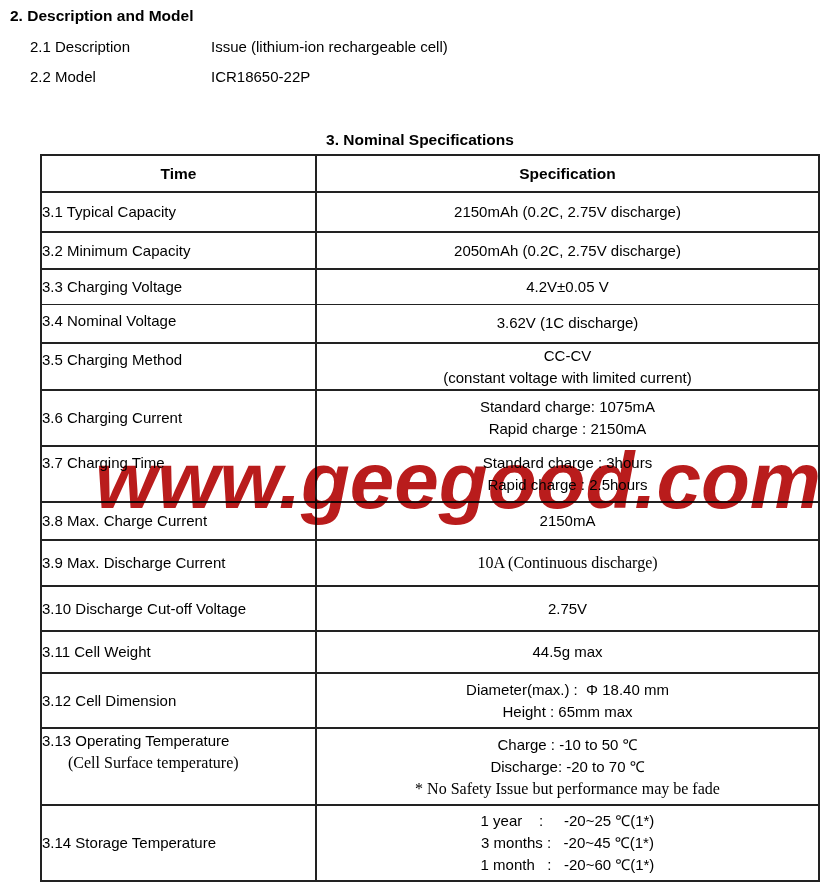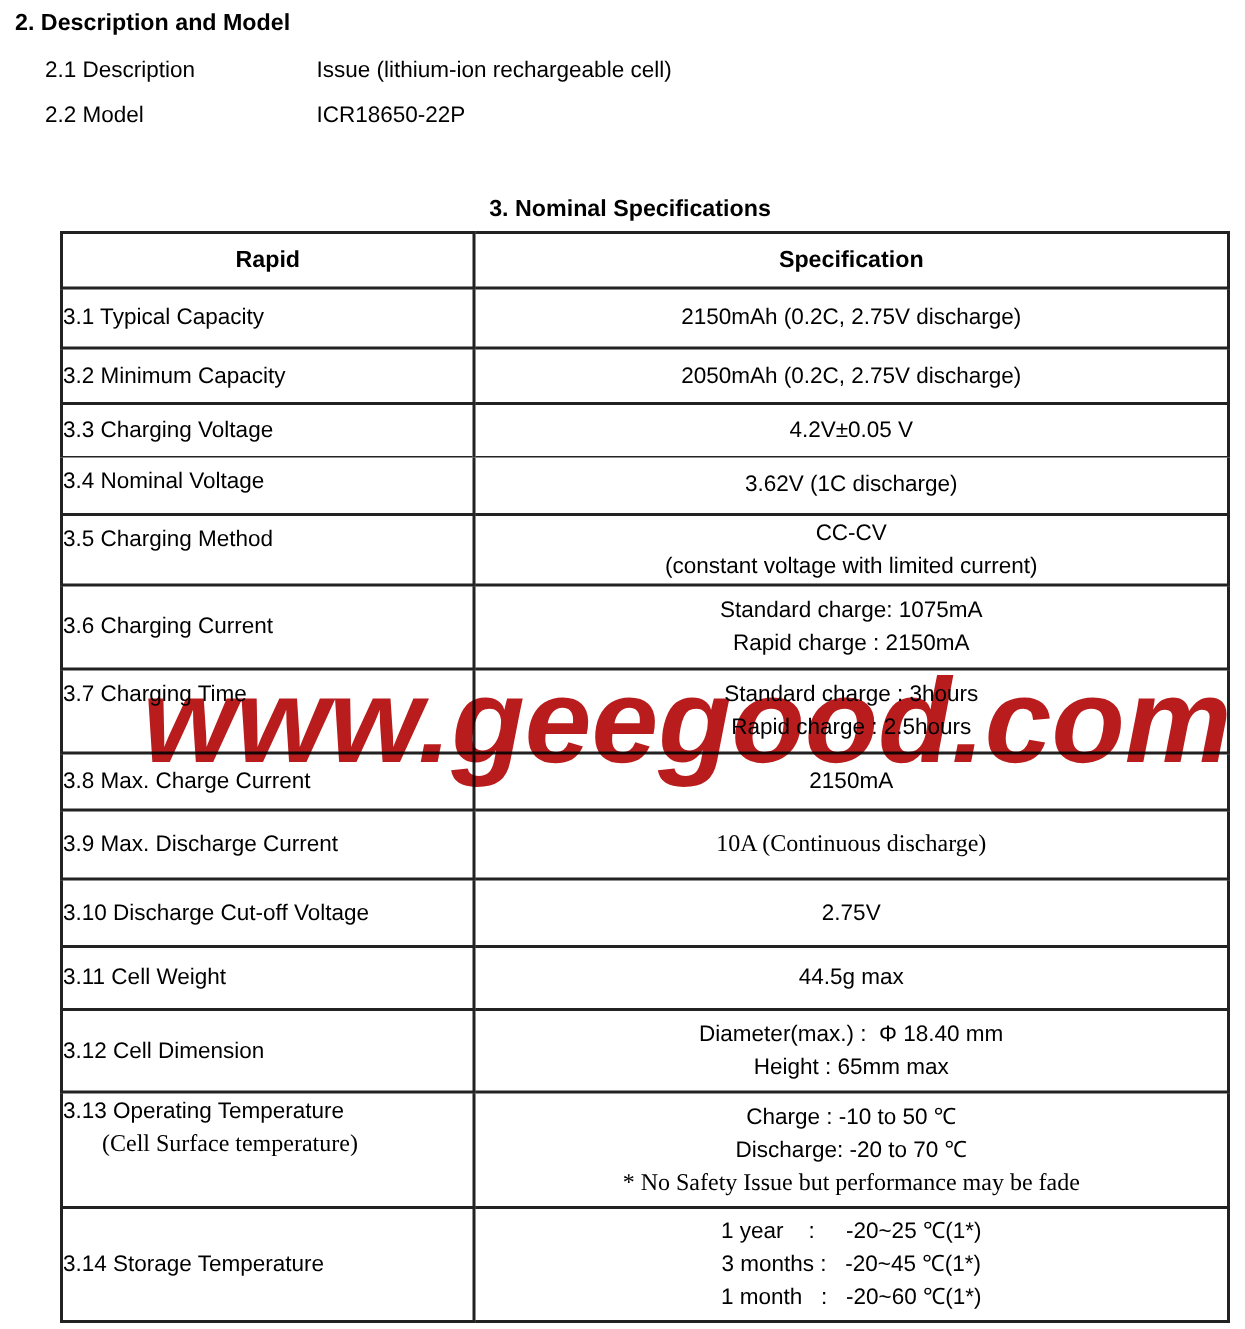--- a/index.html
+++ b/index.html
@@ -130,21 +130,21 @@
 
 <h2 class="h-bold" id="sec3-heading">3. Nominal Specifications</h2>
 
 <table id="spec-table">
   <colgroup>
     <col class="c-item">
     <col class="c-spec">
   </colgroup>
   <thead>
     <tr>
-      <th>Rapid</th>
+      <th>Time</th>
       <th>Specification</th>
     </tr>
   </thead>
   <tbody>
 
   <tr>
         <td class="item-cell">
           <div class="line">3.1 Typical Capacity</div>
         </td>
         <td class="spec-cell">

